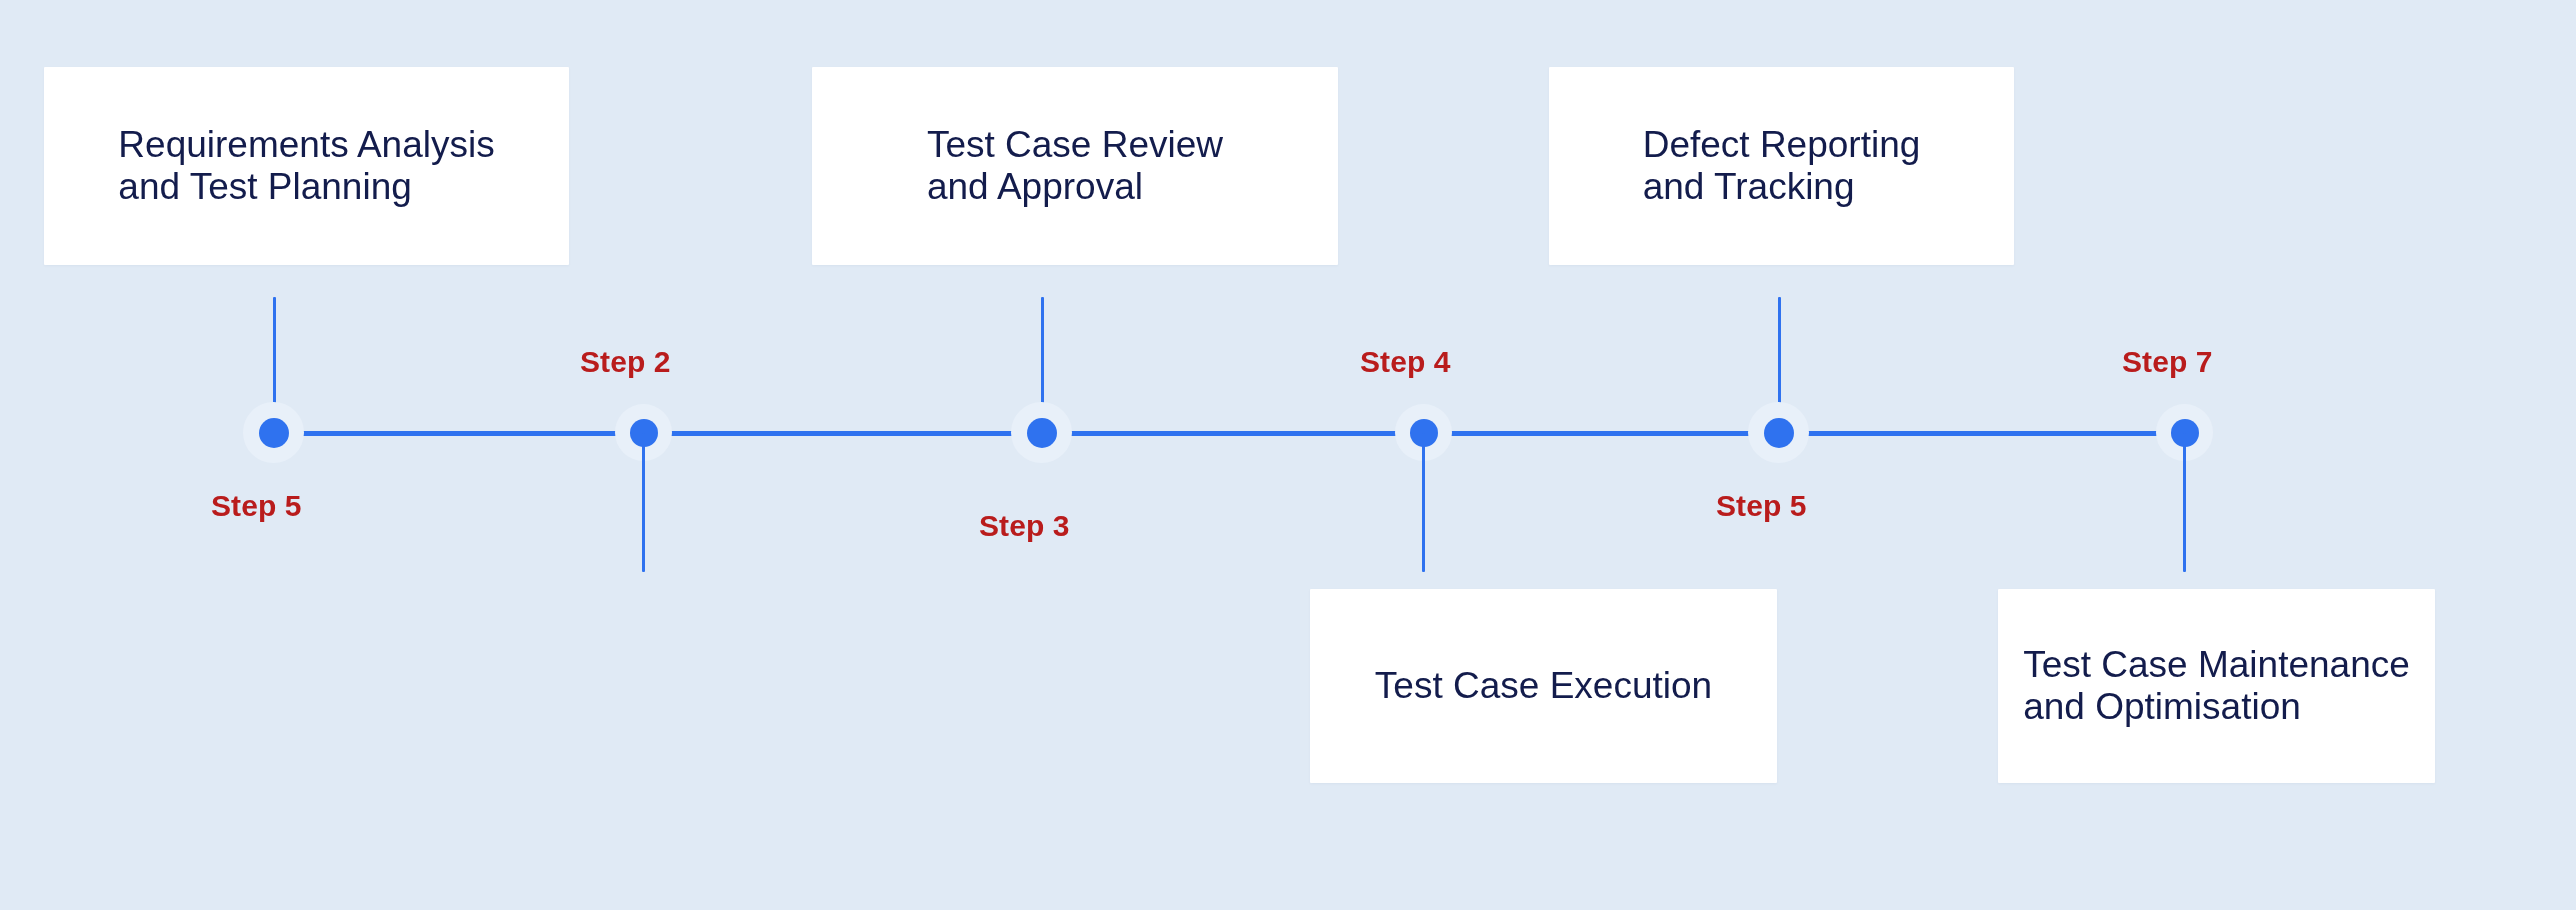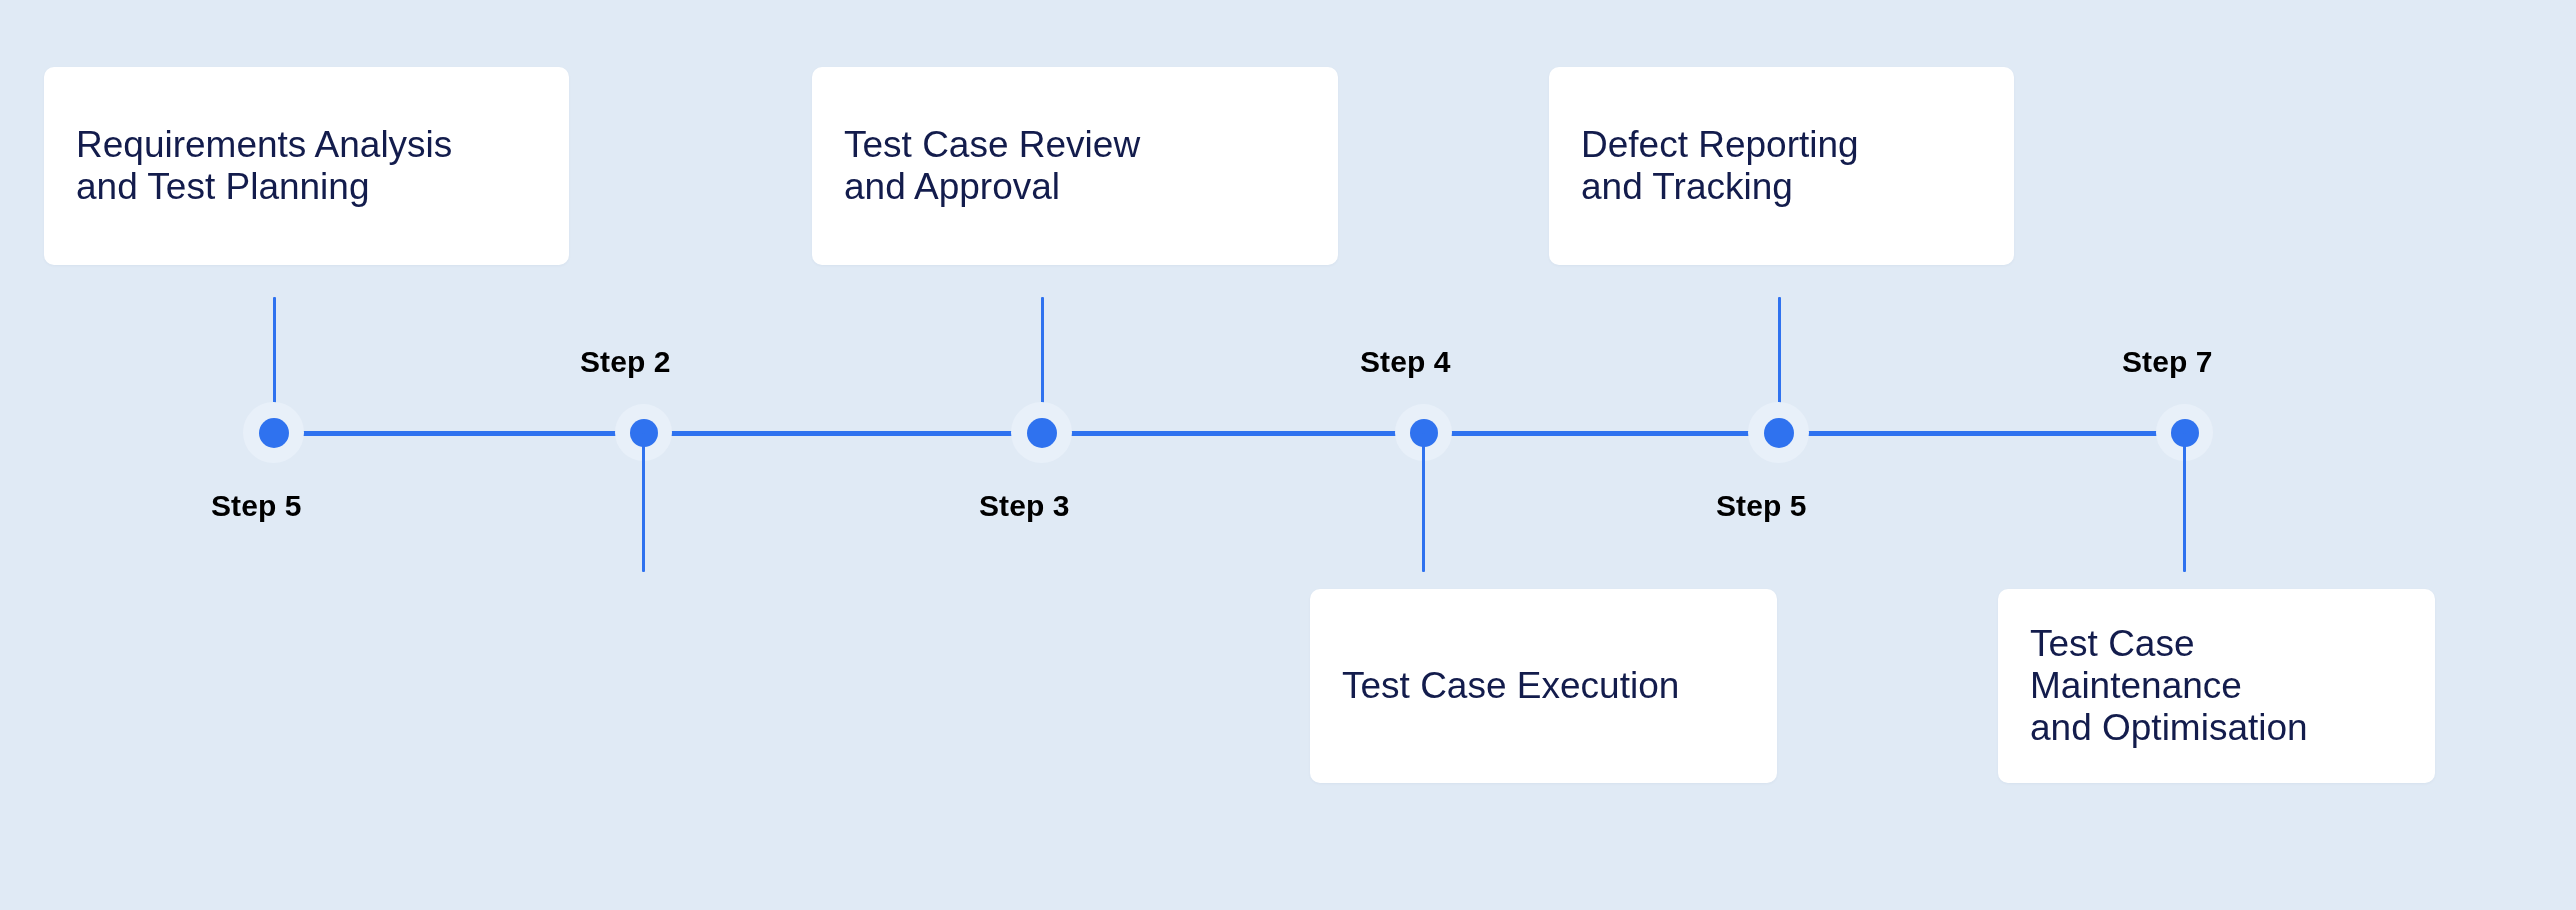--- a/index.html
+++ b/index.html
@@ -84,41 +84,42 @@
   .stem-down {
     top: 433px;
     height: 139px;
   }
 
   
   .step-label {
     position: absolute;
     font-size: 30px;
     font-weight: bold;
-    color: #000000;
+    color: #b91c1c;
     white-space: nowrap;
     letter-spacing: 0.1px;
   }
   .step-label.below {
     top: 489px;
   }
   .step-label.above {
     top: 345px;
   }
 
   
   .card {
     position: absolute;
     background: #ffffff;
-    border-radius: 10px;
+    border-radius: 1px;
     box-sizing: border-box;
     display: flex;
     align-items: center;
-    padding: 0 32px;
+    padding: 0 22px;
     box-shadow: 0 1px 3px rgba(30, 50, 90, 0.045);
+    justify-content: center;
   }
   .card-top {
     top: 67px;
     height: 198px;
   }
   .card-bottom {
     top: 589px;
     height: 194px;
   }
   .card-text {
@@ -156,21 +157,21 @@
 
   <div class="card card-top" style="left:812px; width:526px;">
     <div class="card-text">Test Case Review
 and Approval</div>
   </div>
   <div class="stem stem-up" style="left:1041px;"></div>
   <div class="node" style="left:1042px;">
     <div class="node-halo"></div>
     <div class="node-dot"></div>
   </div>
-  <div class="step-label below" style="left:979px;">Step 3</div>
+  <div class="step-label below" style="left:979px;margin-top:20px;">Step 3</div>
 
   <div class="step-label above" style="left:1360px;">Step 4</div>
   <div class="node small" style="left:1424px;">
     <div class="node-halo"></div>
     <div class="node-dot"></div>
   </div>
   <div class="stem stem-down" style="left:1422px;"></div>
   <div class="card card-bottom" style="left:1262px; width:467px;margin-left:48px;">
     <div class="card-text">Test Case Execution</div>
   </div>

